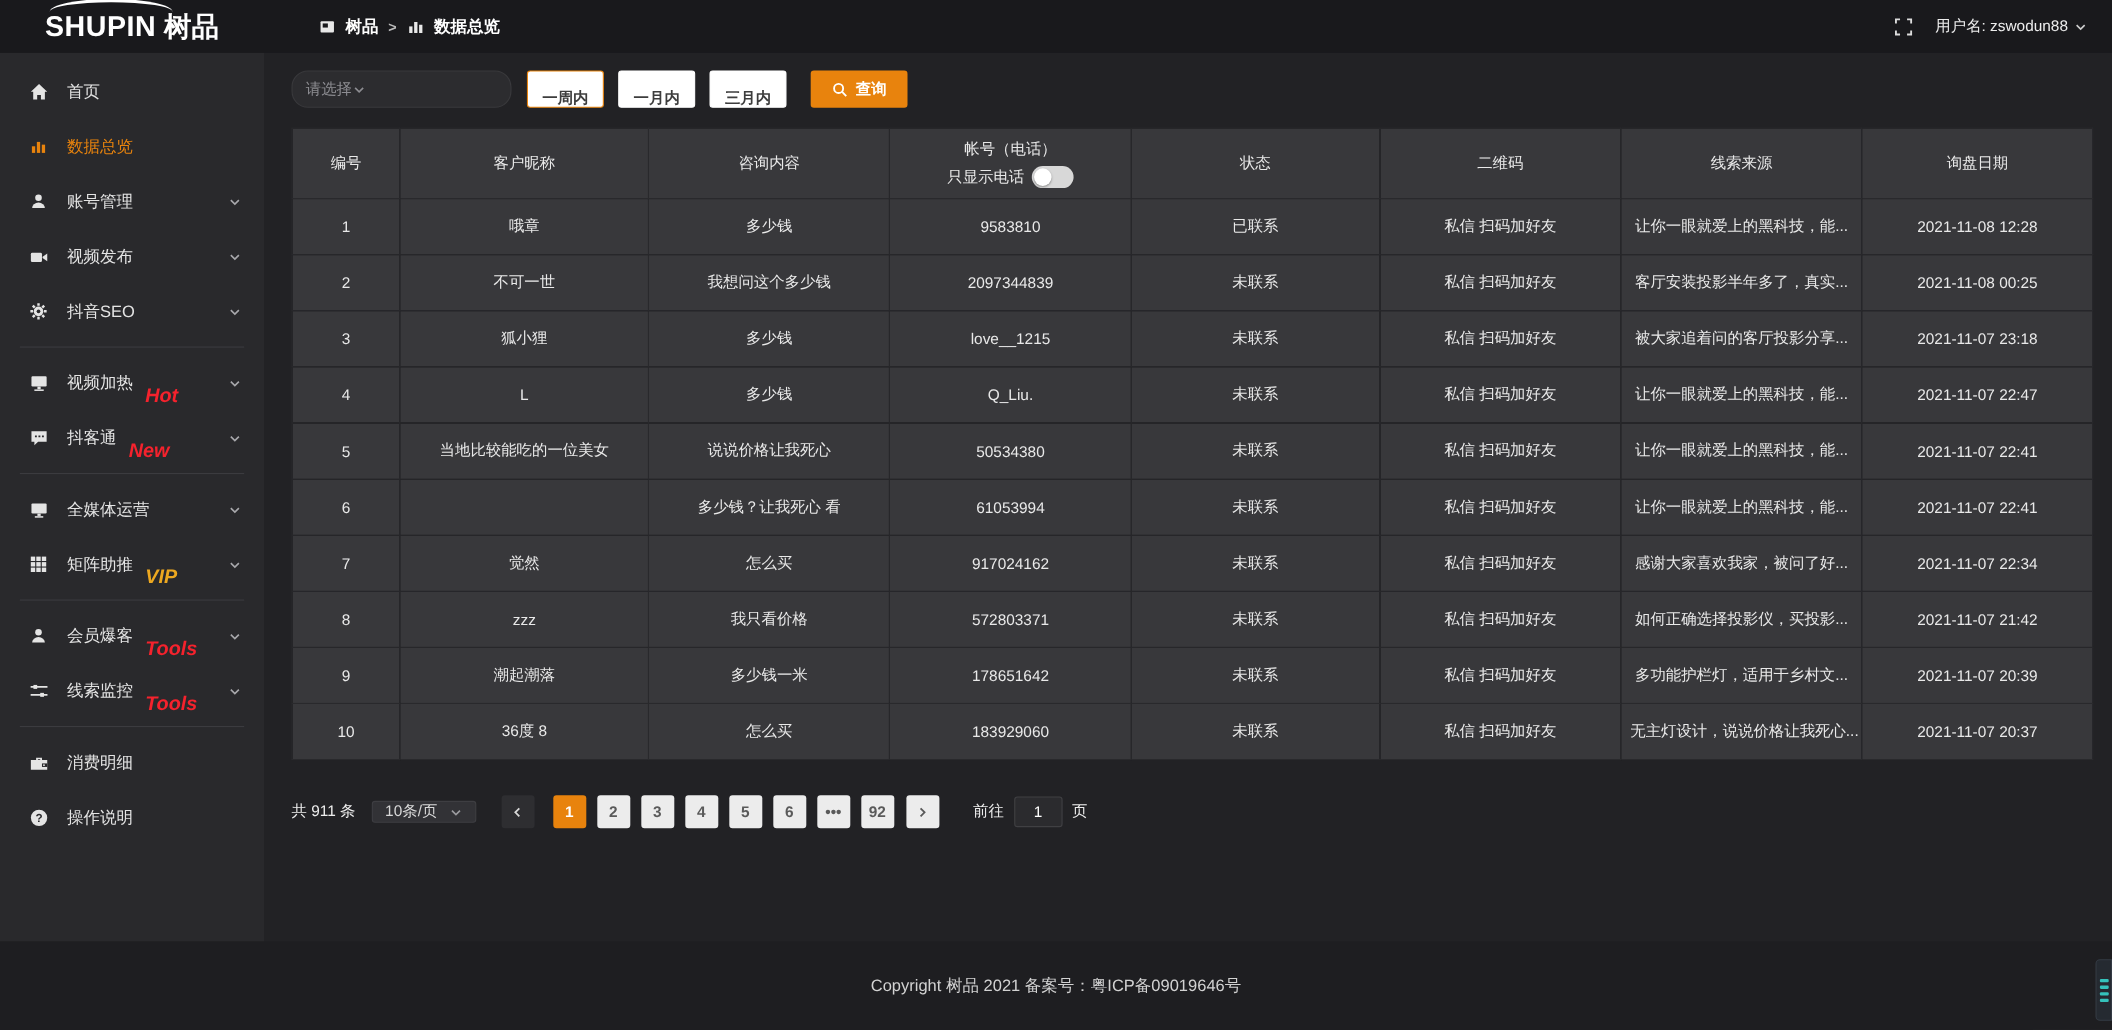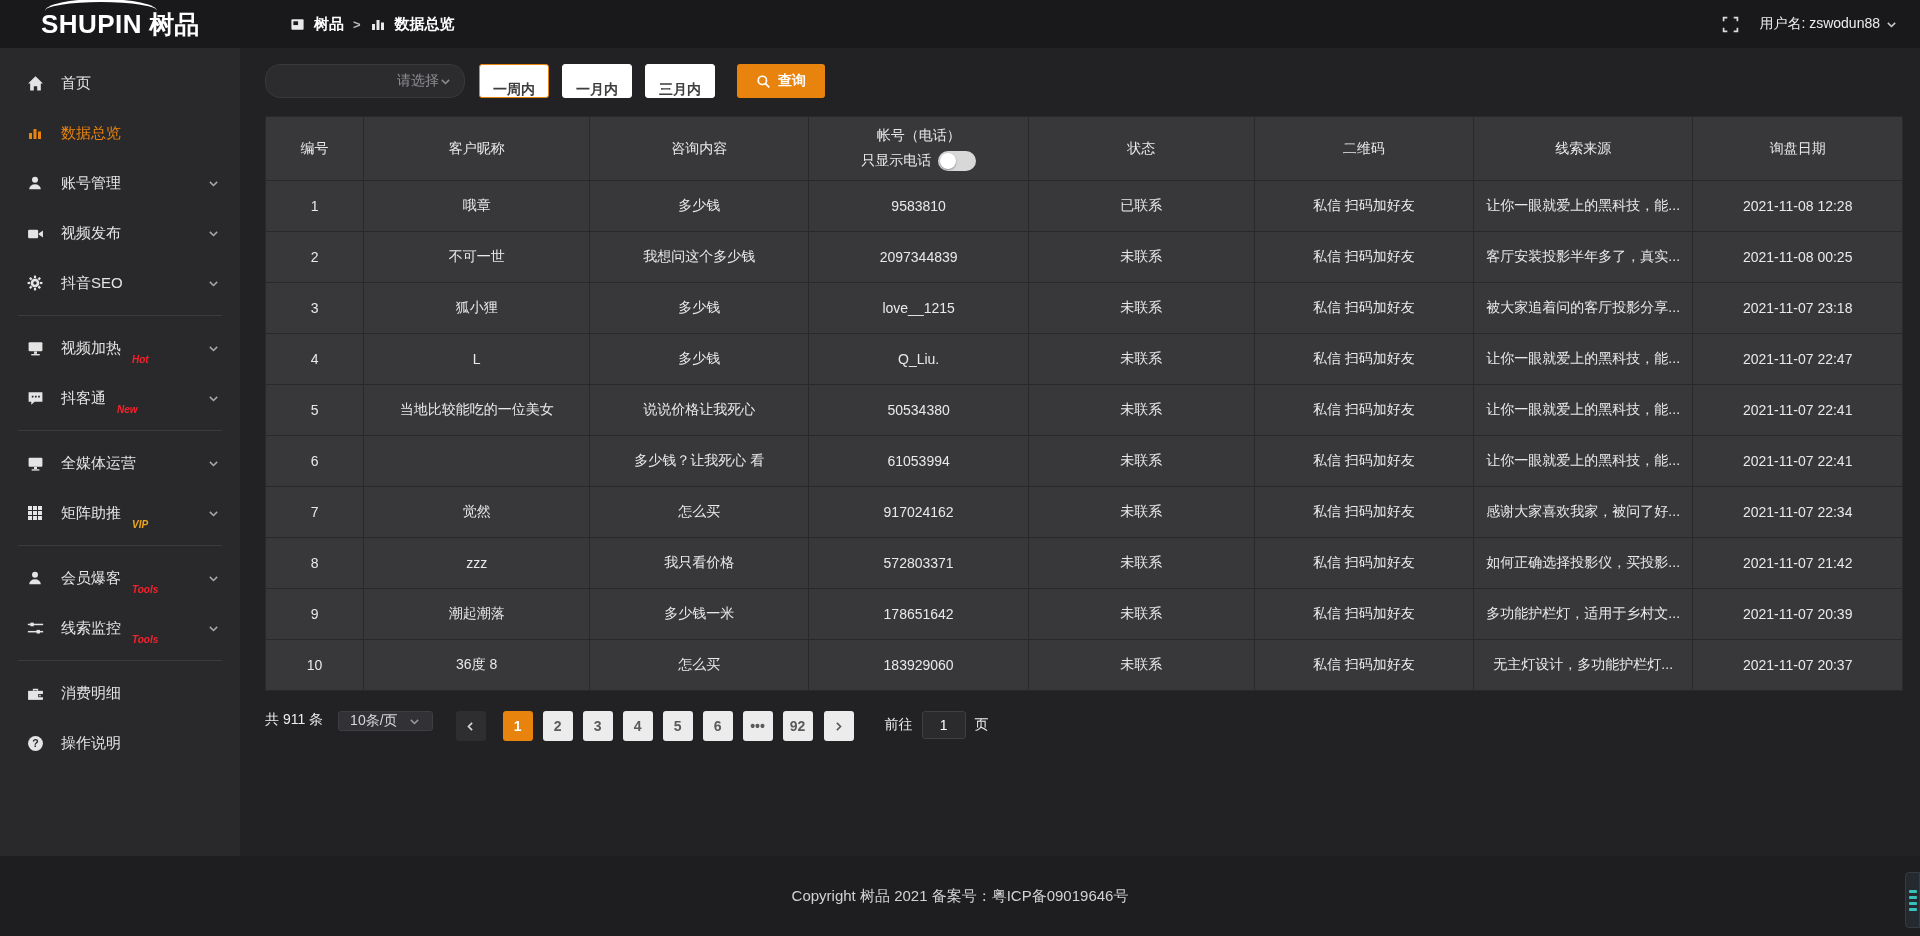--- a/index.html
+++ b/index.html
@@ -30,37 +30,37 @@
   .user-box .chev { display:flex; color:#cfcfcf; }
 
   
   .layout { flex:1; display:flex; overflow:hidden; }
   .sidebar { width:240px; flex:none; background:#29292c; padding-top:10px; }
   .side-item { height:50px; display:flex; align-items:center; padding:0 20px 0 27px;
                color:#e4e4e4; font-size:15px; cursor:pointer; }
   .side-item .icon { width:19px; display:flex; margin-right:15px; color:#e4e4e4; }
   .side-item .label { white-space:nowrap; }
   .side-item.active, .side-item.active .icon { color:#e8830d; }
-  .side-item .badge { margin-left:11px; font-size:10px; font-weight:bold; font-style:italic;margin-top:23px; }
+  .side-item .badge { margin-left:11px; font-size:18px; font-weight:bold; font-style:italic;margin-top:23px; }
   .side-item .chev { margin-left:auto; display:flex; color:#a8a8ac; }
   .side-divider { height:1px; background:#3b3b3f; margin:7px 18px; }
 
   .main { flex:1; padding:16px 17px 0 25px; background:#222225; overflow:hidden; }
 
   
   .tabs-row { display:flex; gap:14px; margin-bottom:18px; }
   .tab-btn { background:#2e2e31; color:#ececec; font-size:14px; font-weight:bold;
              padding:9px 17px; border-radius:3px; cursor:pointer; border:none; }
   .tab-btn.active { background:#e8830d; color:#fff; }
 
   
   .filter-row { display:flex; align-items:center; gap:14px; margin-bottom:18px; }
   .select { width:200px; height:34px; background:#2c2c2f; border:1px solid #39393c;
             border-radius:15px; color:#8d8d92; display:flex; align-items:center;
-            justify-content:flex-end; padding:16px 12px; cursor:pointer; }
+            justify-content:flex-start; padding:16px 12px; cursor:pointer; }
   .select .chev { display:flex; color:#8d8d92; }
   .range-group { display:flex; gap:13px; }
   .range-btn { background:#fff; color:#3d3d3d; height:34px; padding:16px 13px; font-size:14px;
                font-weight:bold; border:1px solid #fff; border-radius:3px; cursor:pointer; }
   .range-btn.active { border-color:#e8830d; }
   .query-btn { margin-left:8px; background:#e8830d; border:none; color:#fff; height:34px;
                padding:0 19px; font-size:14px; font-weight:bold; border-radius:3px;
                display:flex; align-items:center; gap:7px; cursor:pointer; }
 
   
@@ -72,21 +72,21 @@
   .grid td { height:51px; }
   .th-sub { display:flex; align-items:center; justify-content:center; gap:7px; margin-top:6px; }
   .toggle { width:38px; height:20px; background:#d8d8d8; border-radius:10px; position:relative;
             cursor:pointer; flex:none; }
   .toggle::after { content:''; position:absolute; left:2px; top:2px; width:16px; height:16px;
                    background:#fff; border-radius:50%; box-shadow:0 1px 2px rgba(0,0,0,.35); }
   .cell-orange { color:#e8820c; }
   .cell-link { color:#e8820c; cursor:pointer; }
 
   
-  .pager { display:flex; align-items:flex-start; margin-top:20px; gap:9px; color:#ededed; }
+  .pager { display:flex; align-items:center; margin-top:32px; gap:9px; color:#ededed; }
   .pager .total { margin-right:6px; }
   .page-size { background:#323236; border:1px solid #3e3e42; border-radius:3px; height:20px;
                padding:0 11px; display:flex; align-items:center; gap:10px; color:#d8d8d8;
                cursor:pointer; margin-right:14px; }
   .page-size .chev { display:flex; color:#9a9a9e; }
   .page-btn { min-width:30px; height:30px; padding:0 6px; background:#ececec; color:#5a5a5a;
               border:none; border-radius:3px; font-size:14px; font-weight:bold;
               display:flex; align-items:center; justify-content:center; cursor:pointer; }
   .page-btn.prev { background:#2e2e31; color:#d8d8d8; margin-right:8px; }
   .page-btn.next { margin-left:2px; }
@@ -540,21 +540,21 @@
               <td class="cell-link">多功能护栏灯，适用于乡村文...</td>
               <td>2021-11-07 20:39</td>
             </tr>
             <tr>
               <td>10</td>
               <td>36度 8</td>
               <td>怎么买</td>
               <td>183929060</td>
               <td class="cell-orange">未联系</td>
               <td class="cell-link">私信 扫码加好友</td>
-              <td class="cell-link">无主灯设计，多功能护栏灯...</td>
+              <td class="cell-link">无主灯设计，说说价格让我死心...</td>
               <td>2021-11-07 20:37</td>
             </tr>
           </tbody>
       </table>
 
       <div class="pager">
         <span class="total">共 911 条</span>
         <div class="page-size">
           <span>10条/页</span>
           <span class="chev">

